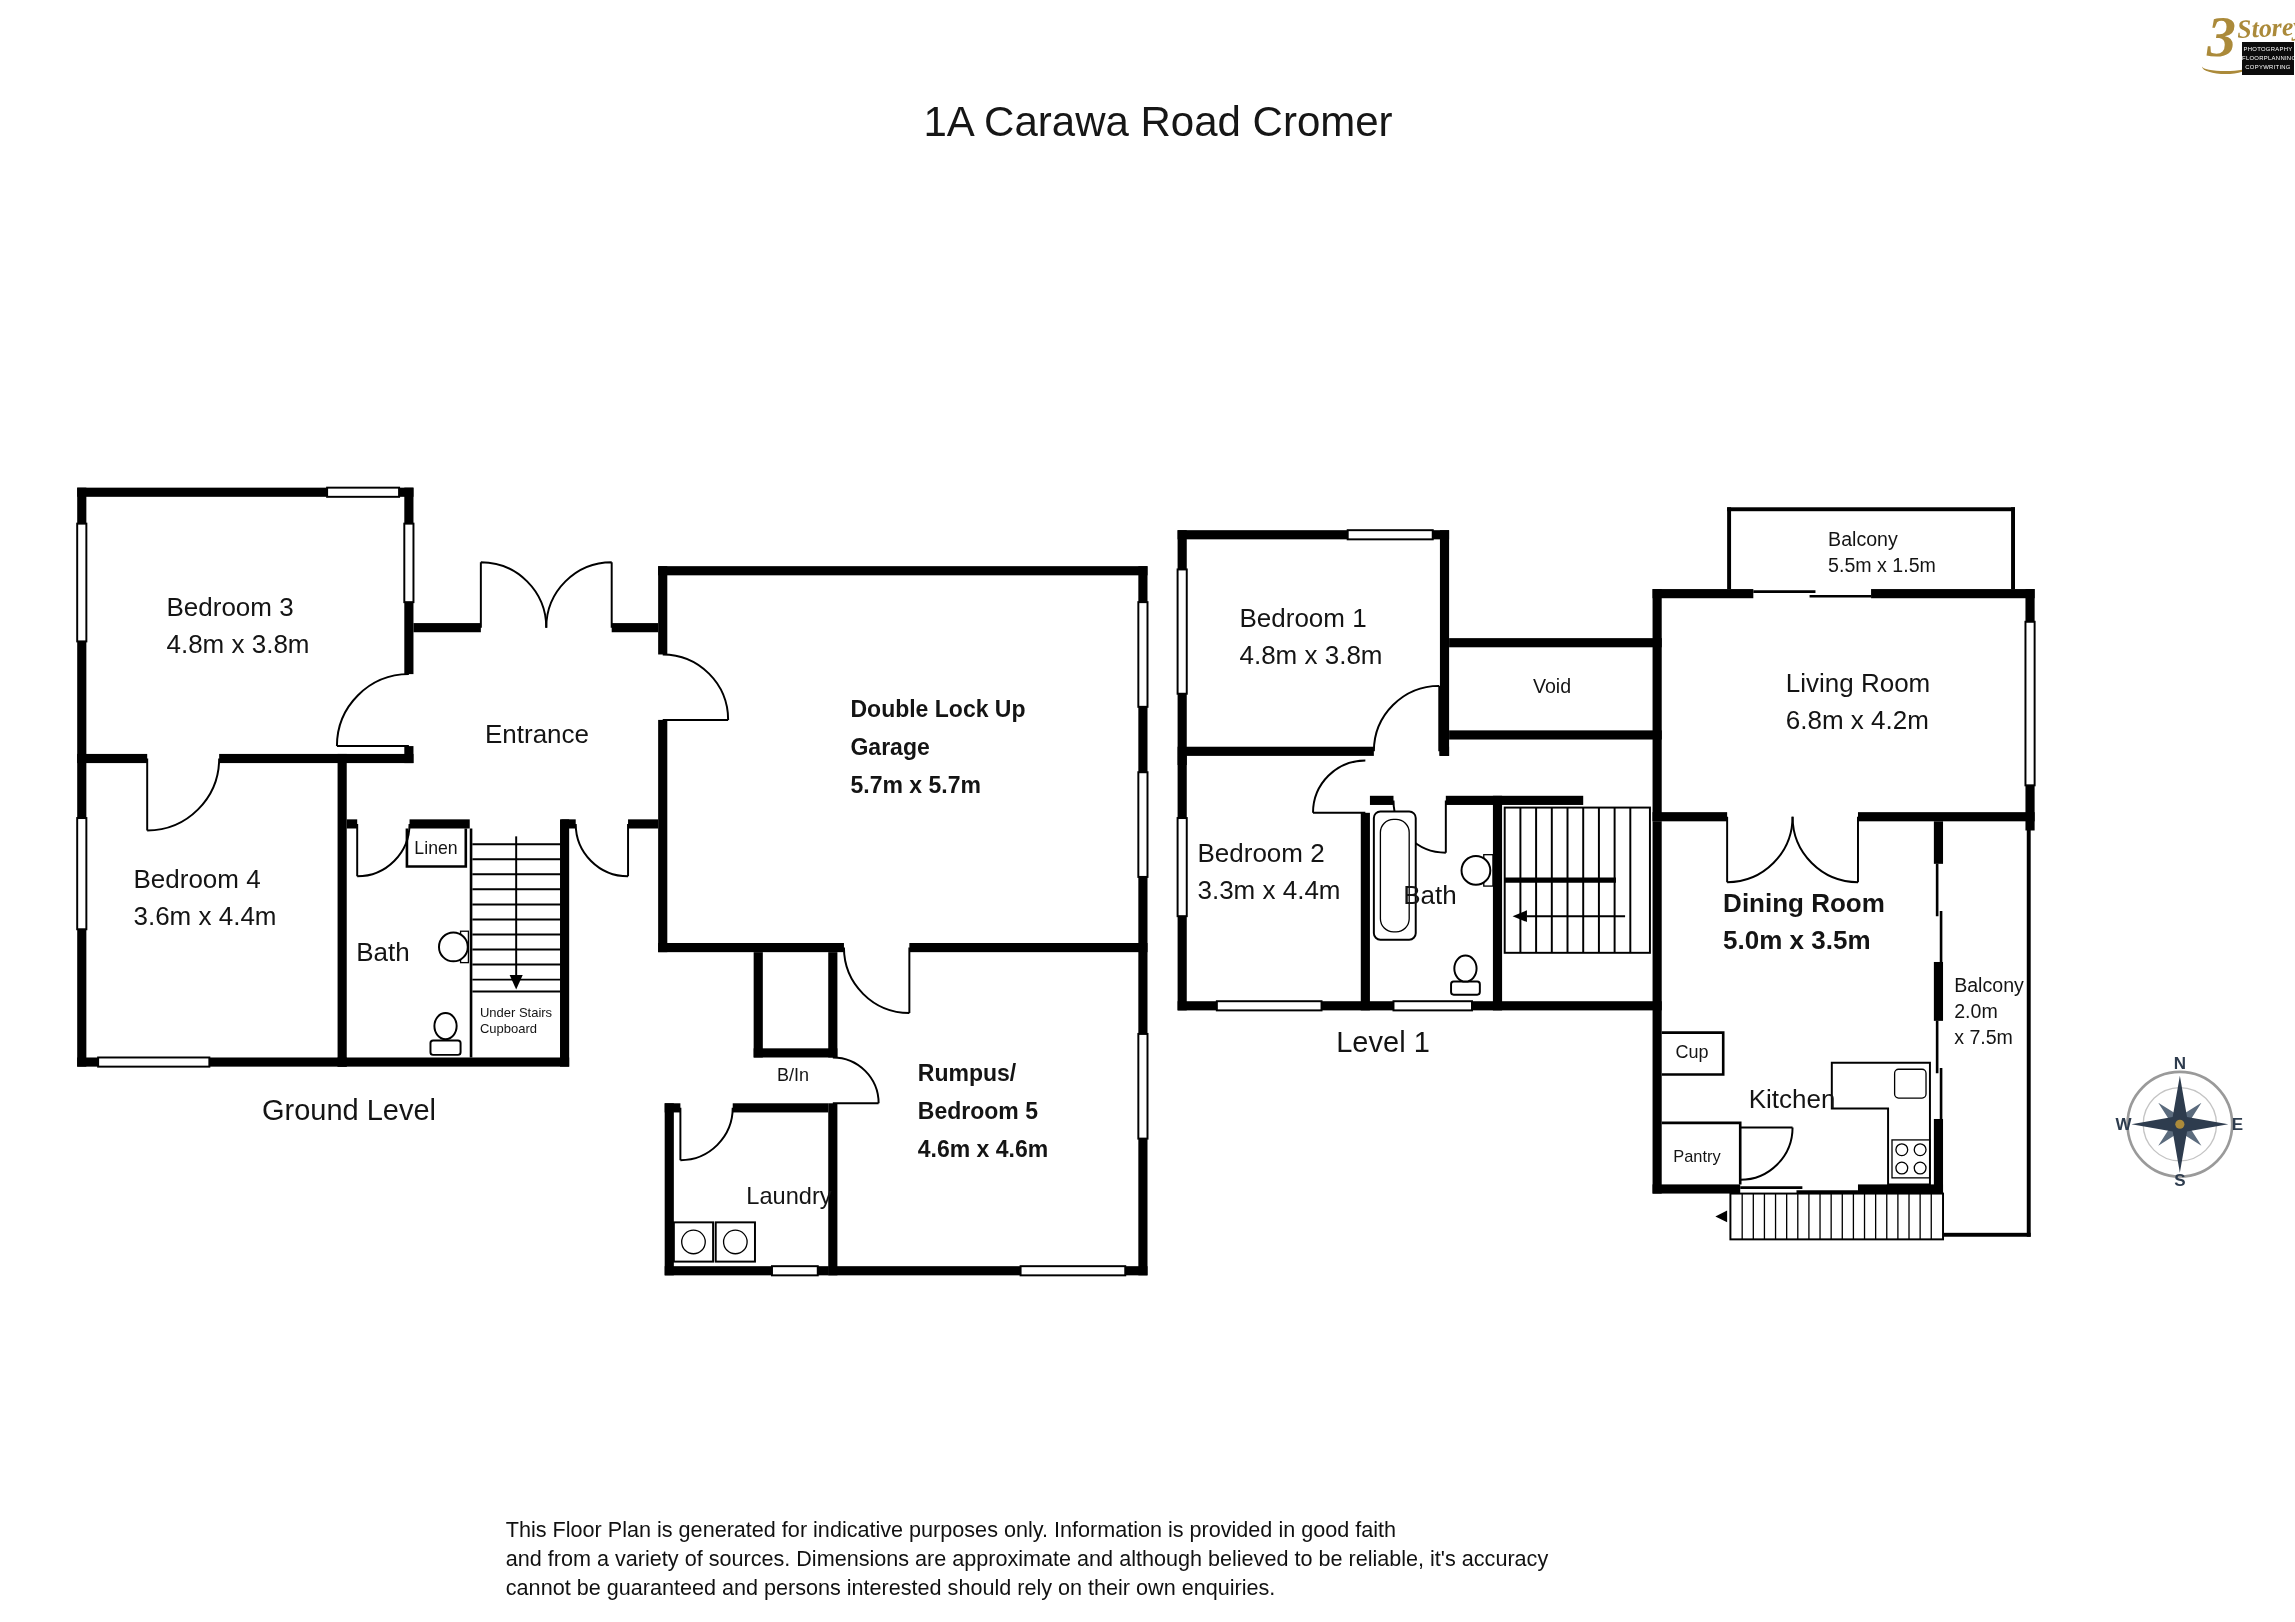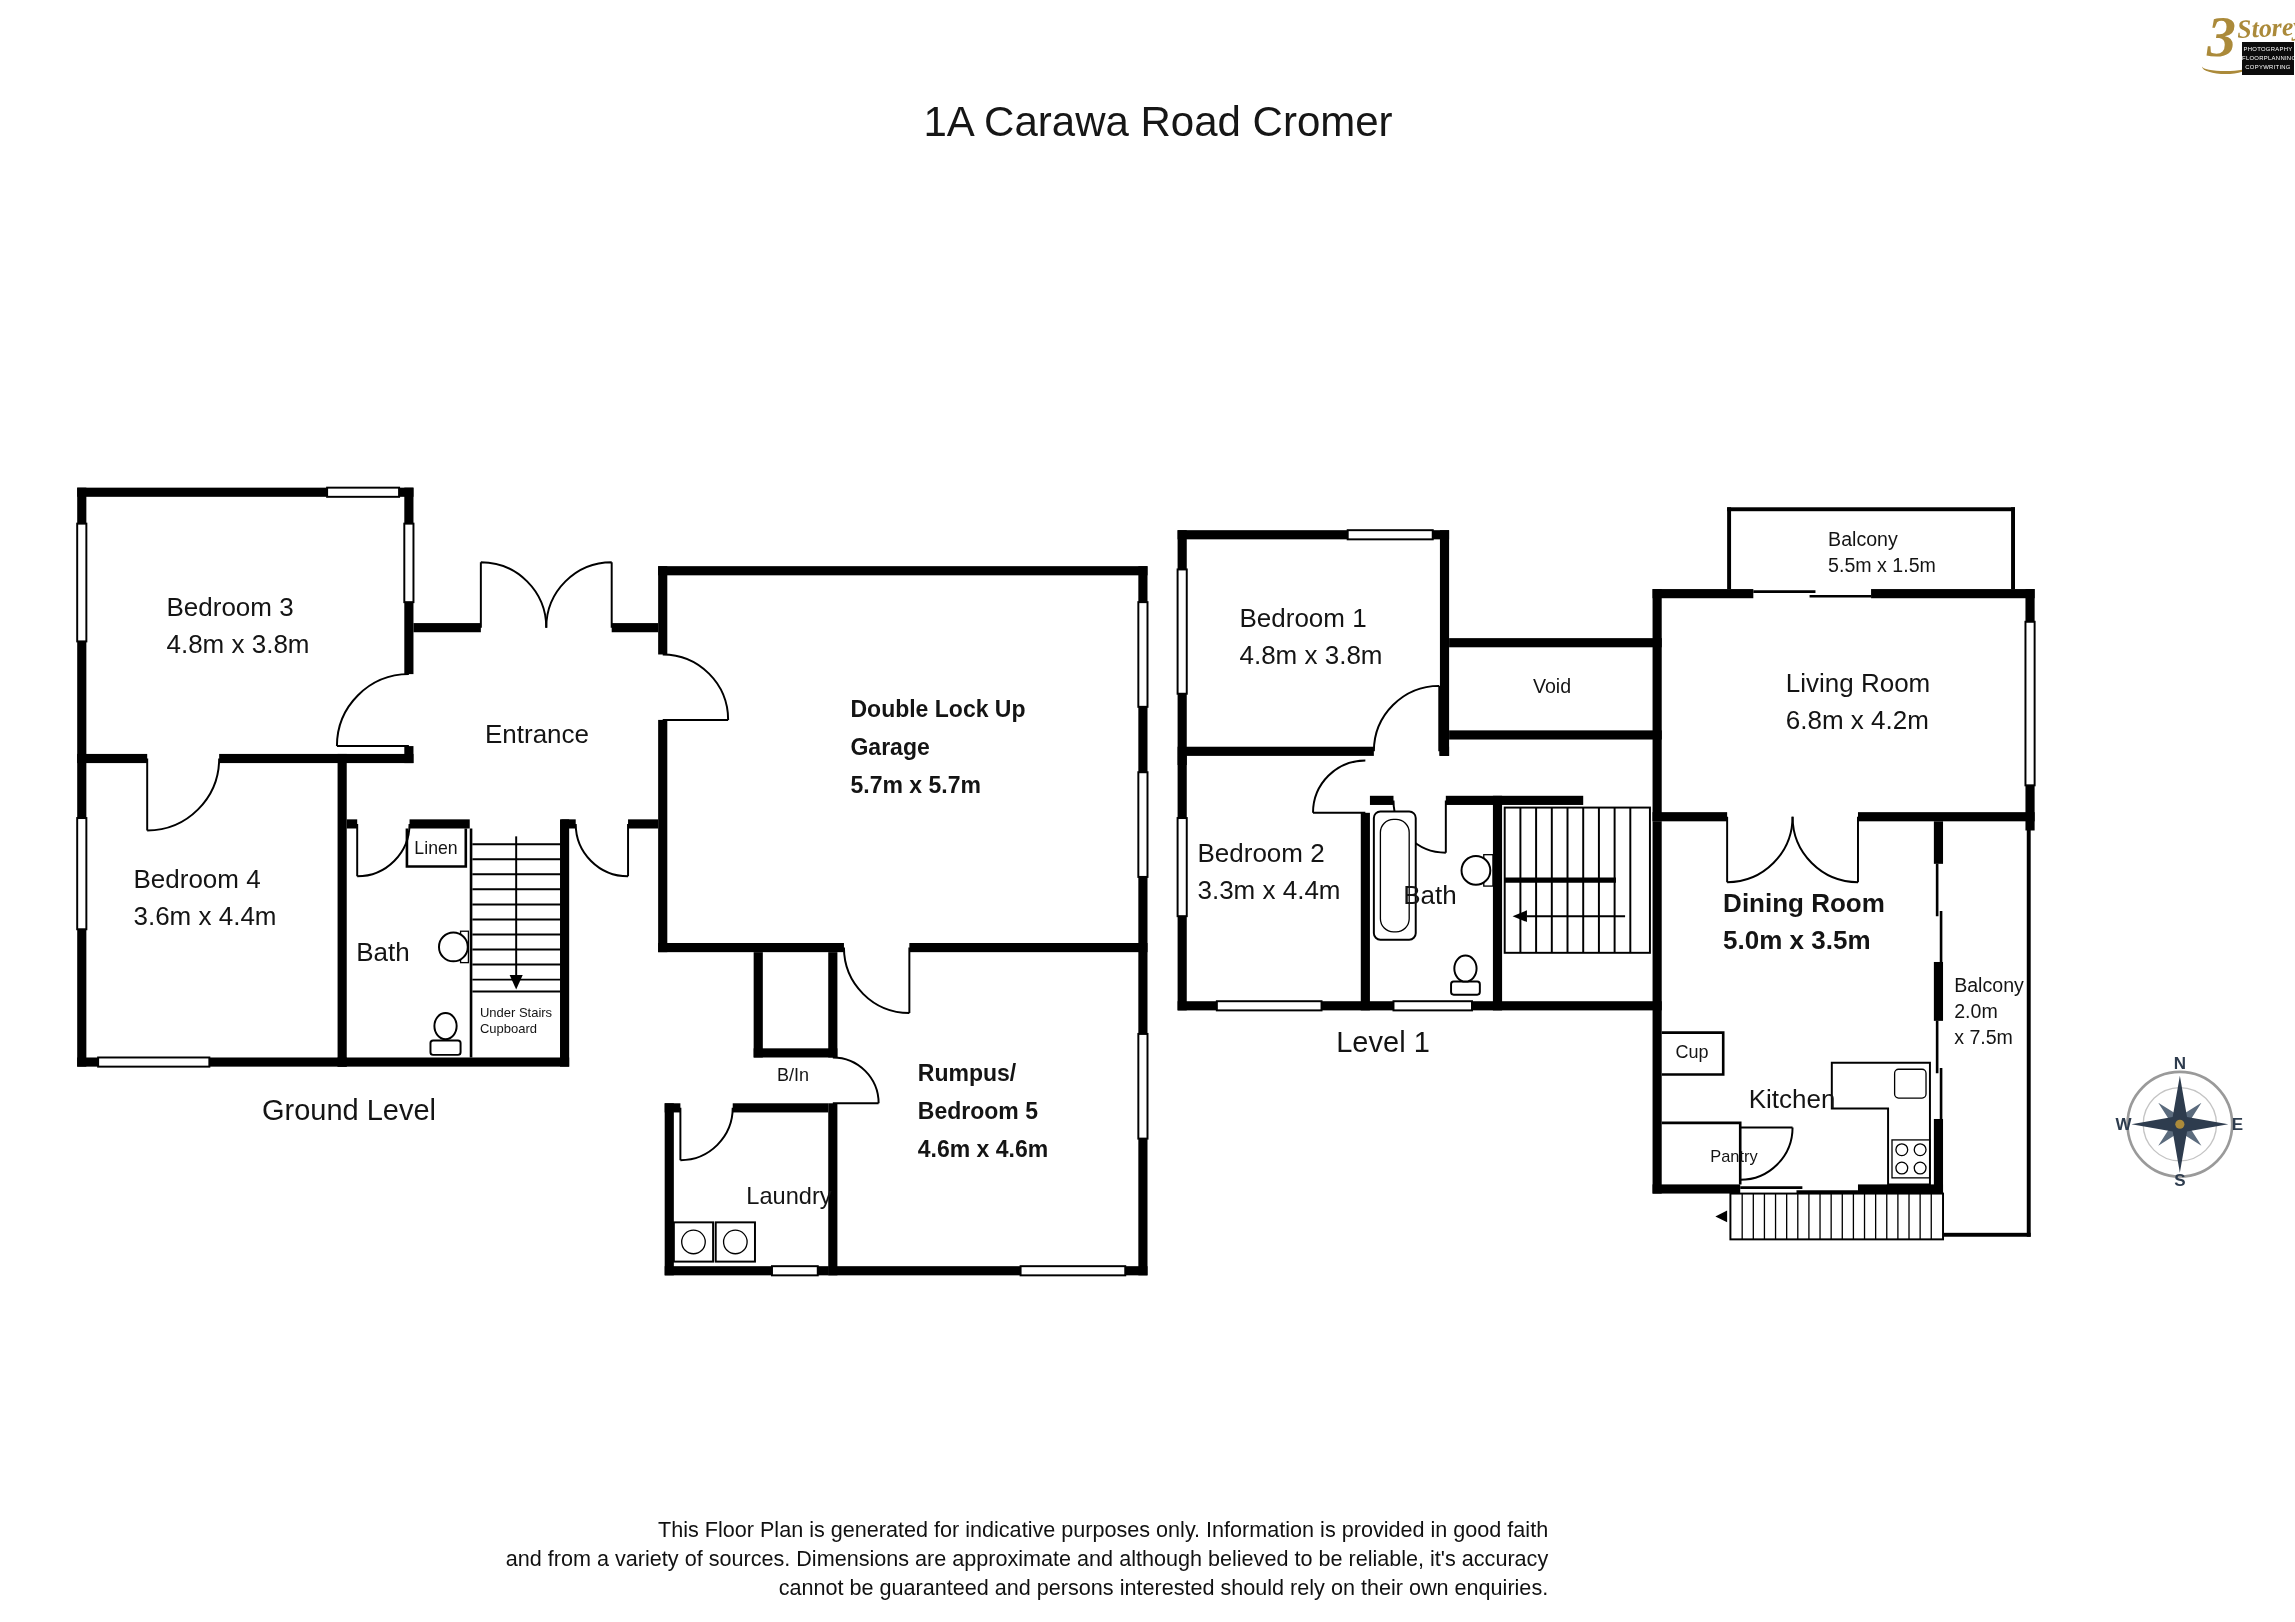--- a/index.html
+++ b/index.html
@@ -12,21 +12,21 @@
   .f40{font-size:26px;line-height:37px;}
   .f36{font-size:23.6px;line-height:30px;}
   .f30{font-size:19.6px;line-height:26px;}
   .f27{font-size:17.7px;line-height:21px;}
   .f25{font-size:16.4px;line-height:19.6px;}
   .f24{font-size:18px;line-height:18.3px;}
   .f20{font-size:13px;line-height:16.4px;}
   .title{position:absolute;left:1158px;top:122px;transform:translate(-50%,-50%);
          font-size:42px;color:#161616;white-space:nowrap;}
   .disclaimer{position:absolute;left:1027px;top:1515px;transform:translateX(-50%);
-              text-align:right;font-size:21.6px;line-height:29px;color:#111;white-space:nowrap;}
+              text-align:left;font-size:21.6px;line-height:29px;color:#111;white-space:nowrap;}
   .compass-letter{font:bold 26px "Liberation Sans",sans-serif;fill:#2e3c4e;}
   .logo{position:absolute;left:2207px;top:13px;width:89px;height:69px;}
   .logo-num{position:absolute;left:0;top:-10.5px;font:italic bold 58px "Liberation Serif",serif;color:#ab8a3a;}
   .logo-name{position:absolute;left:30px;top:0;font:italic bold 26px "Liberation Serif",serif;color:#ab8a3a;transform:rotate(-3deg);}
   .logo-swoosh{position:absolute;left:-5.2px;top:46px;width:47px;height:11.8px;
                border-bottom:3.3px solid #ab8a3a;border-radius:50%;}
   .logo-box{position:absolute;left:35px;top:29px;width:52px;background:#0c0c0c;color:#fff;
             text-align:center;font-size:5.9px;line-height:8.8px;padding:3.3px 0;letter-spacing:0.3px;}
 </style>
 </head>
@@ -289,21 +289,21 @@
     <div>Dining Room</div>
     <div>5.0m x 3.5m</div>
   </div>
   <div class="lbl f30" style="left:1989px;top:1011px;">
     <div>Balcony</div>
     <div>2.0m</div>
     <div>x 7.5m</div>
   </div>
   <div class="lbl f40" style="left:1792px;top:1099px;">Kitchen</div>
   <div class="lbl f24" style="left:1692px;top:1052px;">Cup</div>
-  <div class="lbl f25" style="left:1697px;top:1157px;margin-left:37px;">Pantry</div>
+  <div class="lbl f25" style="left:1697px;top:1157px;">Pantry</div>
   <div class="lbl f44" style="left:1383px;top:1042px;">Level 1</div>
 
   <div class="disclaimer">
     <div>This Floor Plan is generated for indicative purposes only. Information is provided in good faith</div>
     <div>and from a variety of sources. Dimensions are approximate and although believed to be reliable, it's accuracy</div>
     <div>cannot be guaranteed and persons interested should rely on their own enquiries.</div>
   </div>
 
 </div>
 

